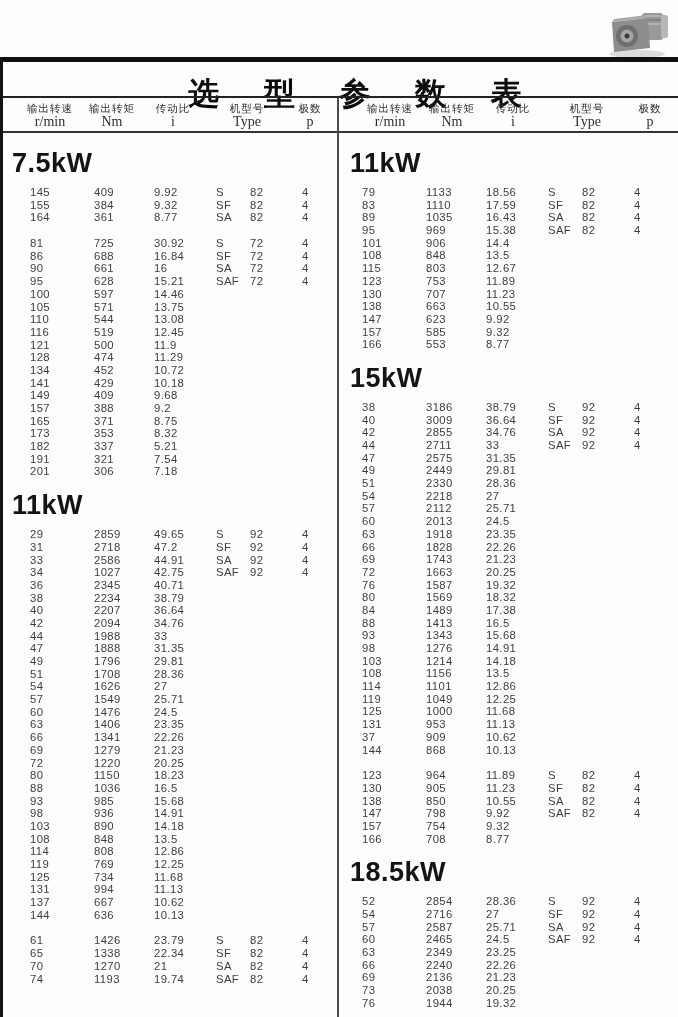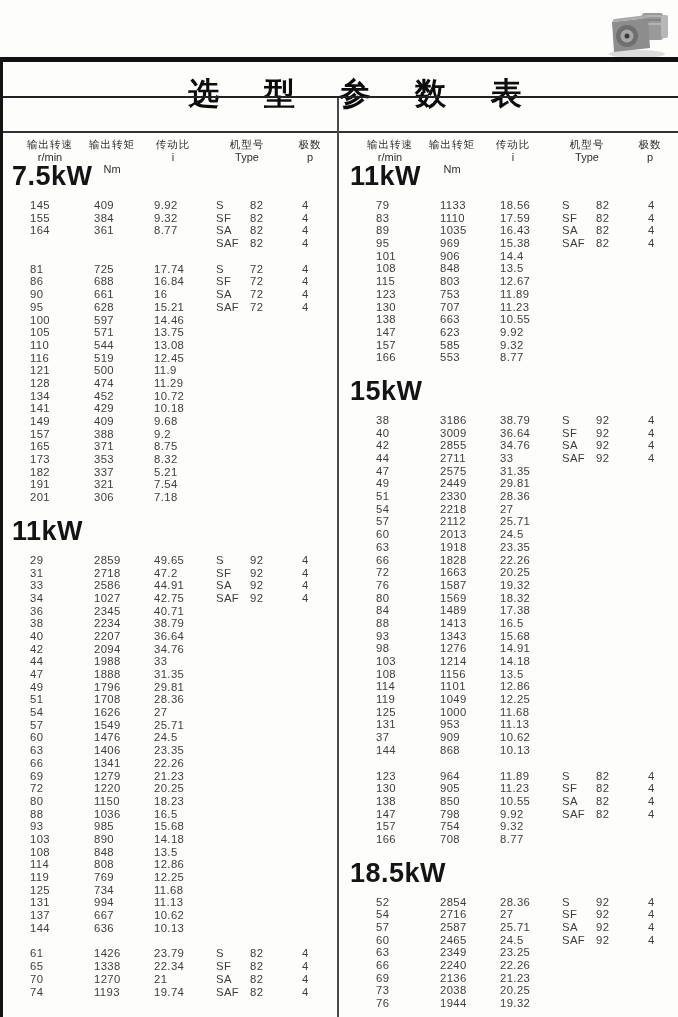--- a/index.html
+++ b/index.html
@@ -13,39 +13,39 @@
   .rule-top{top:57px;height:5px;}
   .rule-under-title{top:96px;height:2px;background:#222;}
   .rule-under-header{top:131px;height:2px;background:#333;}
   .vdivider{position:absolute;left:337px;top:98px;bottom:0;width:2px;background:#4a4a4a;}
   .title{
     position:absolute;top:60px;left:0;width:100%;margin:16px;
     text-align:center;font-size:31px;font-weight:bold;color:#0c0c0c;
     letter-spacing:18px;padding-left:18px;box-sizing:border-box;line-height:36px;
   }
   .motor-photo{position:absolute;top:6px;right:8px;width:66px;height:54px;}
-  .theader{position:absolute;top:101px;left:0;width:678px;height:30px;display:flex;margin-top:36px;}
+  .theader{position:absolute;top:101px;left:0;width:678px;height:30px;display:flex;}
   .header-half{display:flex;box-sizing:border-box;}
   .header-half.left{width:338px;padding-left:18px;}
   .header-half.right{width:340px;padding-left:20px;}
   .hcell{display:flex;flex-direction:column;align-items:center;justify-content:flex-start;}
-  .hcell.w1{width:64px;}.hcell.w2{width:60px;gap:12px;}.hcell.w3{width:62px;}.hcell.w4{width:86px;align-items:center;}.hcell.w5{width:40px;}
+  .hcell.w1{width:64px;}.hcell.w2{width:60px;}.hcell.w3{width:62px;}.hcell.w4{width:86px;align-items:center;}.hcell.w5{width:40px;}
   .hlabel{font-size:10.5px;color:#2e2e2e;line-height:14px;letter-spacing:1px;white-space:nowrap;}
-  .hunit{font-size:11px;color:#2e2e2e;line-height:13px;}
+  .hunit{font-size:14px;color:#2e2e2e;line-height:13px;font-family:Liberation Serif, serif;}
   .col{position:absolute;top:137px;}
   .col-left{left:0;width:337px;}
   .col-right{left:338px;width:340px;}
   .power-heading{
     font-size:27px;font-weight:bold;color:#141414;
     margin:12px 0 8px 12px;line-height:30px;letter-spacing:0.5px;
   }
-  .power-heading:first-child{margin-top:24px;}
+  .power-heading:first-child{margin-top:11px;}
   .block-gap{height:13px;}
   .trow{height:12.7px;line-height:12.7px;font-size:11.3px;white-space:nowrap;padding-left:30px;letter-spacing:0.4px;}
-  .col-right .trow{padding-left:38px;}
+  .col-right .trow{padding-left:24px;}
   .trow span{display:inline-block;vertical-align:top;}
   .c1{width:64px;}.c2{width:60px;}.c3{width:62px;}.c4{width:34px;}.c5{width:52px;}.c6{width:30px;}
 </style>
 </head>
 <body>
 
 <div class="page">
 
   <svg class="motor-photo" viewBox="0 0 66 54" xmlns="http://www.w3.org/2000/svg">
     <ellipse cx="33" cy="48" rx="28" ry="4" fill="#dcdcdc"></ellipse>
@@ -114,23 +114,22 @@
 
   <div class="rule rule-under-header"></div>
   <div class="vdivider"></div>
   <div class="left-edge"></div>
 
   <div class="col col-left">
       <div class="power-heading">7.5kW</div>
       <div class="trow"><span class="c1">145</span><span class="c2">409</span><span class="c3">9.92</span><span class="c4">S</span><span class="c5">82</span><span class="c6">4</span></div>
       <div class="trow"><span class="c1">155</span><span class="c2">384</span><span class="c3">9.32</span><span class="c4">SF</span><span class="c5">82</span><span class="c6">4</span></div>
       <div class="trow"><span class="c1">164</span><span class="c2">361</span><span class="c3">8.77</span><span class="c4">SA</span><span class="c5">82</span><span class="c6">4</span></div>
-      <div class="trow"><span class="c1"></span><span class="c2"></span><span class="c3"></span><span class="c4">SAF</span><span class="c5">82</span><span class="c6">4</span></div>
       <div class="block-gap"></div>
-      <div class="trow"><span class="c1">81</span><span class="c2">725</span><span class="c3">17.74</span><span class="c4">S</span><span class="c5">72</span><span class="c6">4</span></div>
+      <div class="trow"><span class="c1">81</span><span class="c2">725</span><span class="c3">30.92</span><span class="c4">S</span><span class="c5">72</span><span class="c6">4</span></div>
       <div class="trow"><span class="c1">86</span><span class="c2">688</span><span class="c3">16.84</span><span class="c4">SF</span><span class="c5">72</span><span class="c6">4</span></div>
       <div class="trow"><span class="c1">90</span><span class="c2">661</span><span class="c3">16</span><span class="c4">SA</span><span class="c5">72</span><span class="c6">4</span></div>
       <div class="trow"><span class="c1">95</span><span class="c2">628</span><span class="c3">15.21</span><span class="c4">SAF</span><span class="c5">72</span><span class="c6">4</span></div>
       <div class="trow"><span class="c1">100</span><span class="c2">597</span><span class="c3">14.46</span><span class="c4"></span><span class="c5"></span><span class="c6"></span></div>
       <div class="trow"><span class="c1">105</span><span class="c2">571</span><span class="c3">13.75</span><span class="c4"></span><span class="c5"></span><span class="c6"></span></div>
       <div class="trow"><span class="c1">110</span><span class="c2">544</span><span class="c3">13.08</span><span class="c4"></span><span class="c5"></span><span class="c6"></span></div>
       <div class="trow"><span class="c1">116</span><span class="c2">519</span><span class="c3">12.45</span><span class="c4"></span><span class="c5"></span><span class="c6"></span></div>
       <div class="trow"><span class="c1">121</span><span class="c2">500</span><span class="c3">11.9</span><span class="c4"></span><span class="c5"></span><span class="c6"></span></div>
       <div class="trow"><span class="c1">128</span><span class="c2">474</span><span class="c3">11.29</span><span class="c4"></span><span class="c5"></span><span class="c6"></span></div>
       <div class="trow"><span class="c1">134</span><span class="c2">452</span><span class="c3">10.72</span><span class="c4"></span><span class="c5"></span><span class="c6"></span></div>
@@ -158,20 +157,21 @@
       <div class="trow"><span class="c1">54</span><span class="c2">1626</span><span class="c3">27</span><span class="c4"></span><span class="c5"></span><span class="c6"></span></div>
       <div class="trow"><span class="c1">57</span><span class="c2">1549</span><span class="c3">25.71</span><span class="c4"></span><span class="c5"></span><span class="c6"></span></div>
       <div class="trow"><span class="c1">60</span><span class="c2">1476</span><span class="c3">24.5</span><span class="c4"></span><span class="c5"></span><span class="c6"></span></div>
       <div class="trow"><span class="c1">63</span><span class="c2">1406</span><span class="c3">23.35</span><span class="c4"></span><span class="c5"></span><span class="c6"></span></div>
       <div class="trow"><span class="c1">66</span><span class="c2">1341</span><span class="c3">22.26</span><span class="c4"></span><span class="c5"></span><span class="c6"></span></div>
       <div class="trow"><span class="c1">69</span><span class="c2">1279</span><span class="c3">21.23</span><span class="c4"></span><span class="c5"></span><span class="c6"></span></div>
       <div class="trow"><span class="c1">72</span><span class="c2">1220</span><span class="c3">20.25</span><span class="c4"></span><span class="c5"></span><span class="c6"></span></div>
       <div class="trow"><span class="c1">80</span><span class="c2">1150</span><span class="c3">18.23</span><span class="c4"></span><span class="c5"></span><span class="c6"></span></div>
       <div class="trow"><span class="c1">88</span><span class="c2">1036</span><span class="c3">16.5</span><span class="c4"></span><span class="c5"></span><span class="c6"></span></div>
       <div class="trow"><span class="c1">93</span><span class="c2">985</span><span class="c3">15.68</span><span class="c4"></span><span class="c5"></span><span class="c6"></span></div>
+      <div class="trow"><span class="c1">98</span><span class="c2">936</span><span class="c3">14.91</span><span class="c4"></span><span class="c5"></span><span class="c6"></span></div>
       <div class="trow"><span class="c1">103</span><span class="c2">890</span><span class="c3">14.18</span><span class="c4"></span><span class="c5"></span><span class="c6"></span></div>
       <div class="trow"><span class="c1">108</span><span class="c2">848</span><span class="c3">13.5</span><span class="c4"></span><span class="c5"></span><span class="c6"></span></div>
       <div class="trow"><span class="c1">114</span><span class="c2">808</span><span class="c3">12.86</span><span class="c4"></span><span class="c5"></span><span class="c6"></span></div>
       <div class="trow"><span class="c1">119</span><span class="c2">769</span><span class="c3">12.25</span><span class="c4"></span><span class="c5"></span><span class="c6"></span></div>
       <div class="trow"><span class="c1">125</span><span class="c2">734</span><span class="c3">11.68</span><span class="c4"></span><span class="c5"></span><span class="c6"></span></div>
       <div class="trow"><span class="c1">131</span><span class="c2">994</span><span class="c3">11.13</span><span class="c4"></span><span class="c5"></span><span class="c6"></span></div>
       <div class="trow"><span class="c1">137</span><span class="c2">667</span><span class="c3">10.62</span><span class="c4"></span><span class="c5"></span><span class="c6"></span></div>
       <div class="trow"><span class="c1">144</span><span class="c2">636</span><span class="c3">10.13</span><span class="c4"></span><span class="c5"></span><span class="c6"></span></div>
       <div class="block-gap"></div>
       <div class="trow"><span class="c1">61</span><span class="c2">1426</span><span class="c3">23.79</span><span class="c4">S</span><span class="c5">82</span><span class="c6">4</span></div>
@@ -200,20 +200,21 @@
       <div class="trow"><span class="c1">42</span><span class="c2">2855</span><span class="c3">34.76</span><span class="c4">SA</span><span class="c5">92</span><span class="c6">4</span></div>
       <div class="trow"><span class="c1">44</span><span class="c2">2711</span><span class="c3">33</span><span class="c4">SAF</span><span class="c5">92</span><span class="c6">4</span></div>
       <div class="trow"><span class="c1">47</span><span class="c2">2575</span><span class="c3">31.35</span><span class="c4"></span><span class="c5"></span><span class="c6"></span></div>
       <div class="trow"><span class="c1">49</span><span class="c2">2449</span><span class="c3">29.81</span><span class="c4"></span><span class="c5"></span><span class="c6"></span></div>
       <div class="trow"><span class="c1">51</span><span class="c2">2330</span><span class="c3">28.36</span><span class="c4"></span><span class="c5"></span><span class="c6"></span></div>
       <div class="trow"><span class="c1">54</span><span class="c2">2218</span><span class="c3">27</span><span class="c4"></span><span class="c5"></span><span class="c6"></span></div>
       <div class="trow"><span class="c1">57</span><span class="c2">2112</span><span class="c3">25.71</span><span class="c4"></span><span class="c5"></span><span class="c6"></span></div>
       <div class="trow"><span class="c1">60</span><span class="c2">2013</span><span class="c3">24.5</span><span class="c4"></span><span class="c5"></span><span class="c6"></span></div>
       <div class="trow"><span class="c1">63</span><span class="c2">1918</span><span class="c3">23.35</span><span class="c4"></span><span class="c5"></span><span class="c6"></span></div>
       <div class="trow"><span class="c1">66</span><span class="c2">1828</span><span class="c3">22.26</span><span class="c4"></span><span class="c5"></span><span class="c6"></span></div>
+      <div class="trow"><span class="c1">69</span><span class="c2">1743</span><span class="c3">21.23</span><span class="c4"></span><span class="c5"></span><span class="c6"></span></div>
       <div class="trow"><span class="c1">72</span><span class="c2">1663</span><span class="c3">20.25</span><span class="c4"></span><span class="c5"></span><span class="c6"></span></div>
       <div class="trow"><span class="c1">76</span><span class="c2">1587</span><span class="c3">19.32</span><span class="c4"></span><span class="c5"></span><span class="c6"></span></div>
       <div class="trow"><span class="c1">80</span><span class="c2">1569</span><span class="c3">18.32</span><span class="c4"></span><span class="c5"></span><span class="c6"></span></div>
       <div class="trow"><span class="c1">84</span><span class="c2">1489</span><span class="c3">17.38</span><span class="c4"></span><span class="c5"></span><span class="c6"></span></div>
       <div class="trow"><span class="c1">88</span><span class="c2">1413</span><span class="c3">16.5</span><span class="c4"></span><span class="c5"></span><span class="c6"></span></div>
       <div class="trow"><span class="c1">93</span><span class="c2">1343</span><span class="c3">15.68</span><span class="c4"></span><span class="c5"></span><span class="c6"></span></div>
       <div class="trow"><span class="c1">98</span><span class="c2">1276</span><span class="c3">14.91</span><span class="c4"></span><span class="c5"></span><span class="c6"></span></div>
       <div class="trow"><span class="c1">103</span><span class="c2">1214</span><span class="c3">14.18</span><span class="c4"></span><span class="c5"></span><span class="c6"></span></div>
       <div class="trow"><span class="c1">108</span><span class="c2">1156</span><span class="c3">13.5</span><span class="c4"></span><span class="c5"></span><span class="c6"></span></div>
       <div class="trow"><span class="c1">114</span><span class="c2">1101</span><span class="c3">12.86</span><span class="c4"></span><span class="c5"></span><span class="c6"></span></div>

